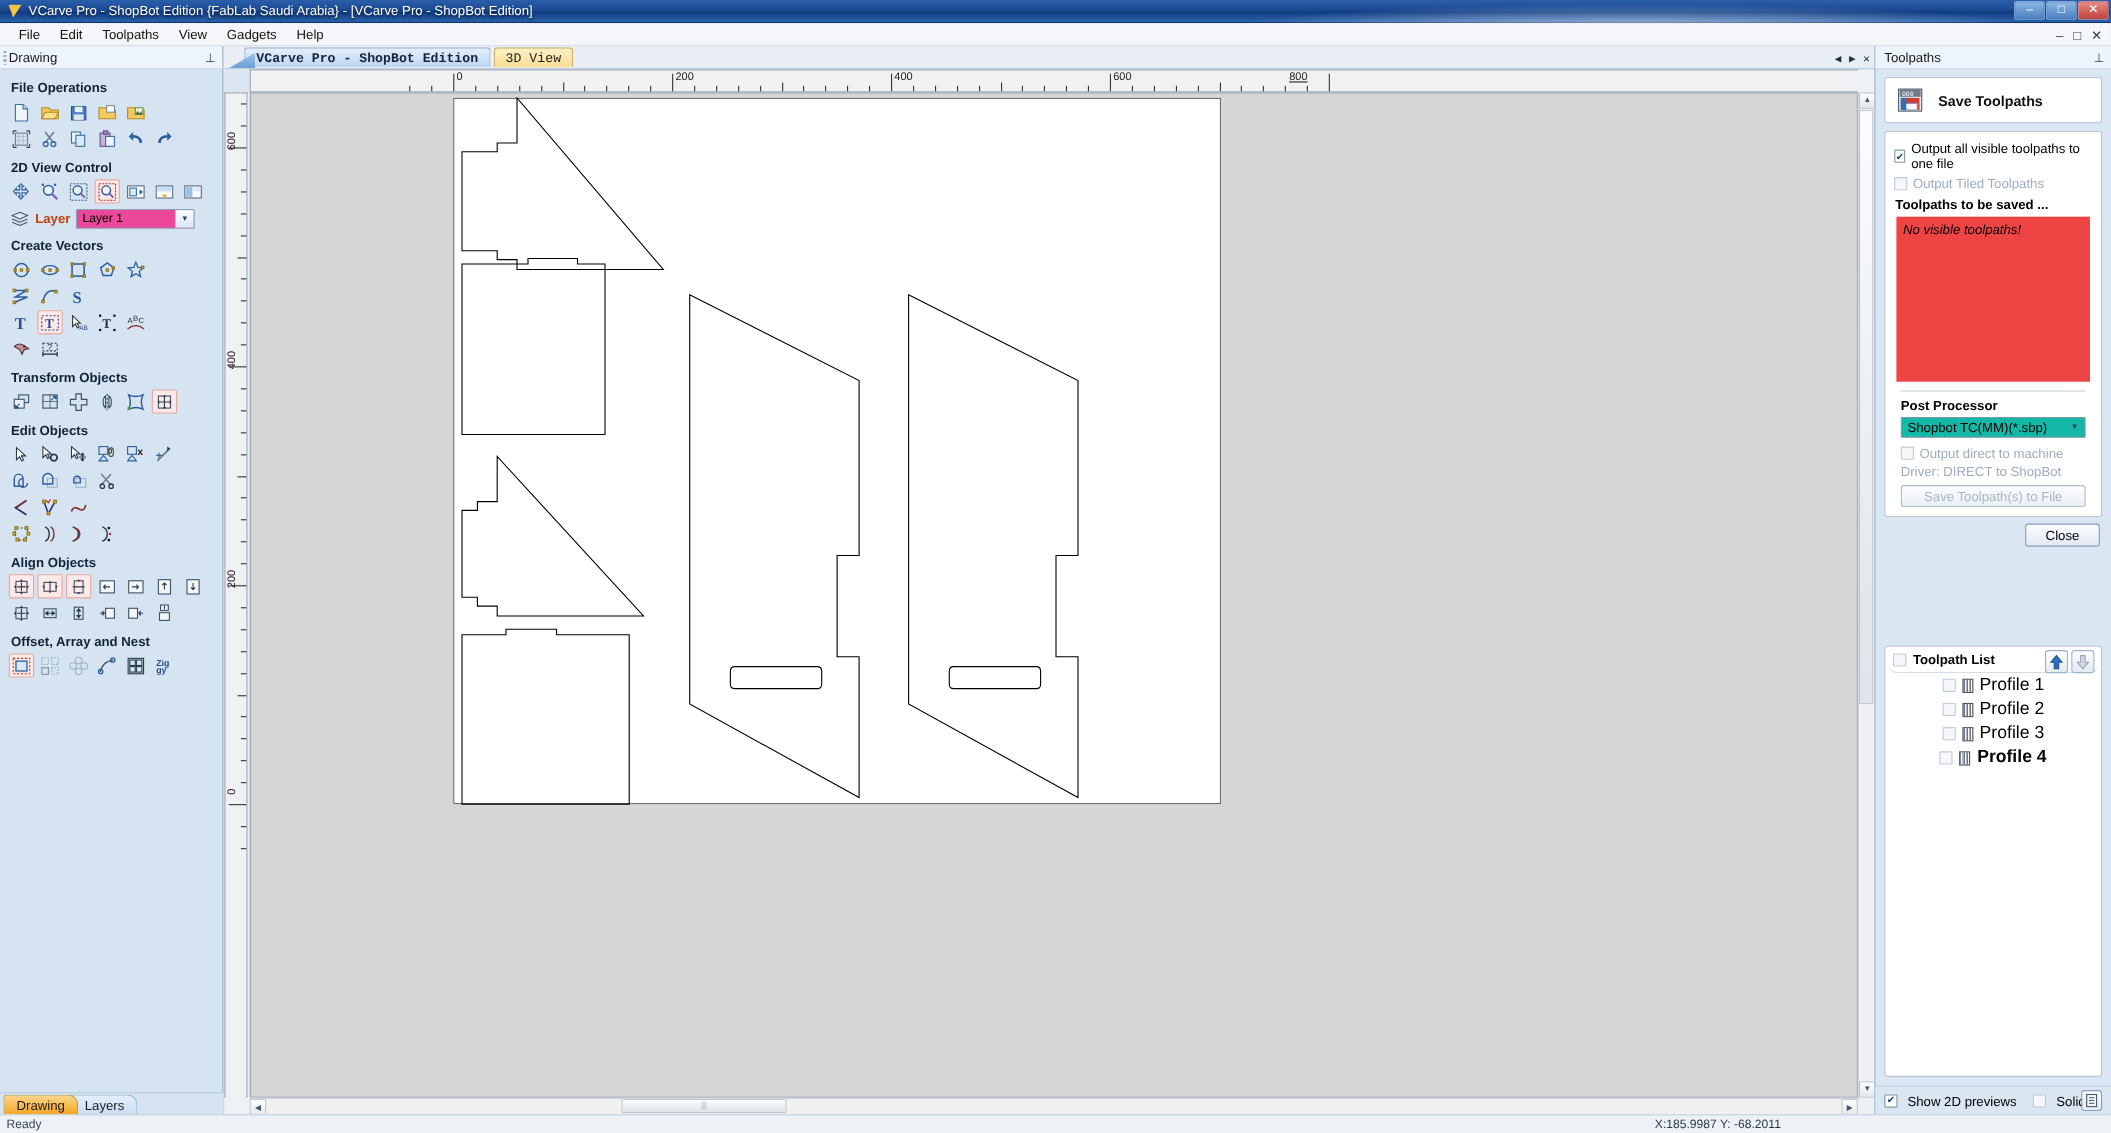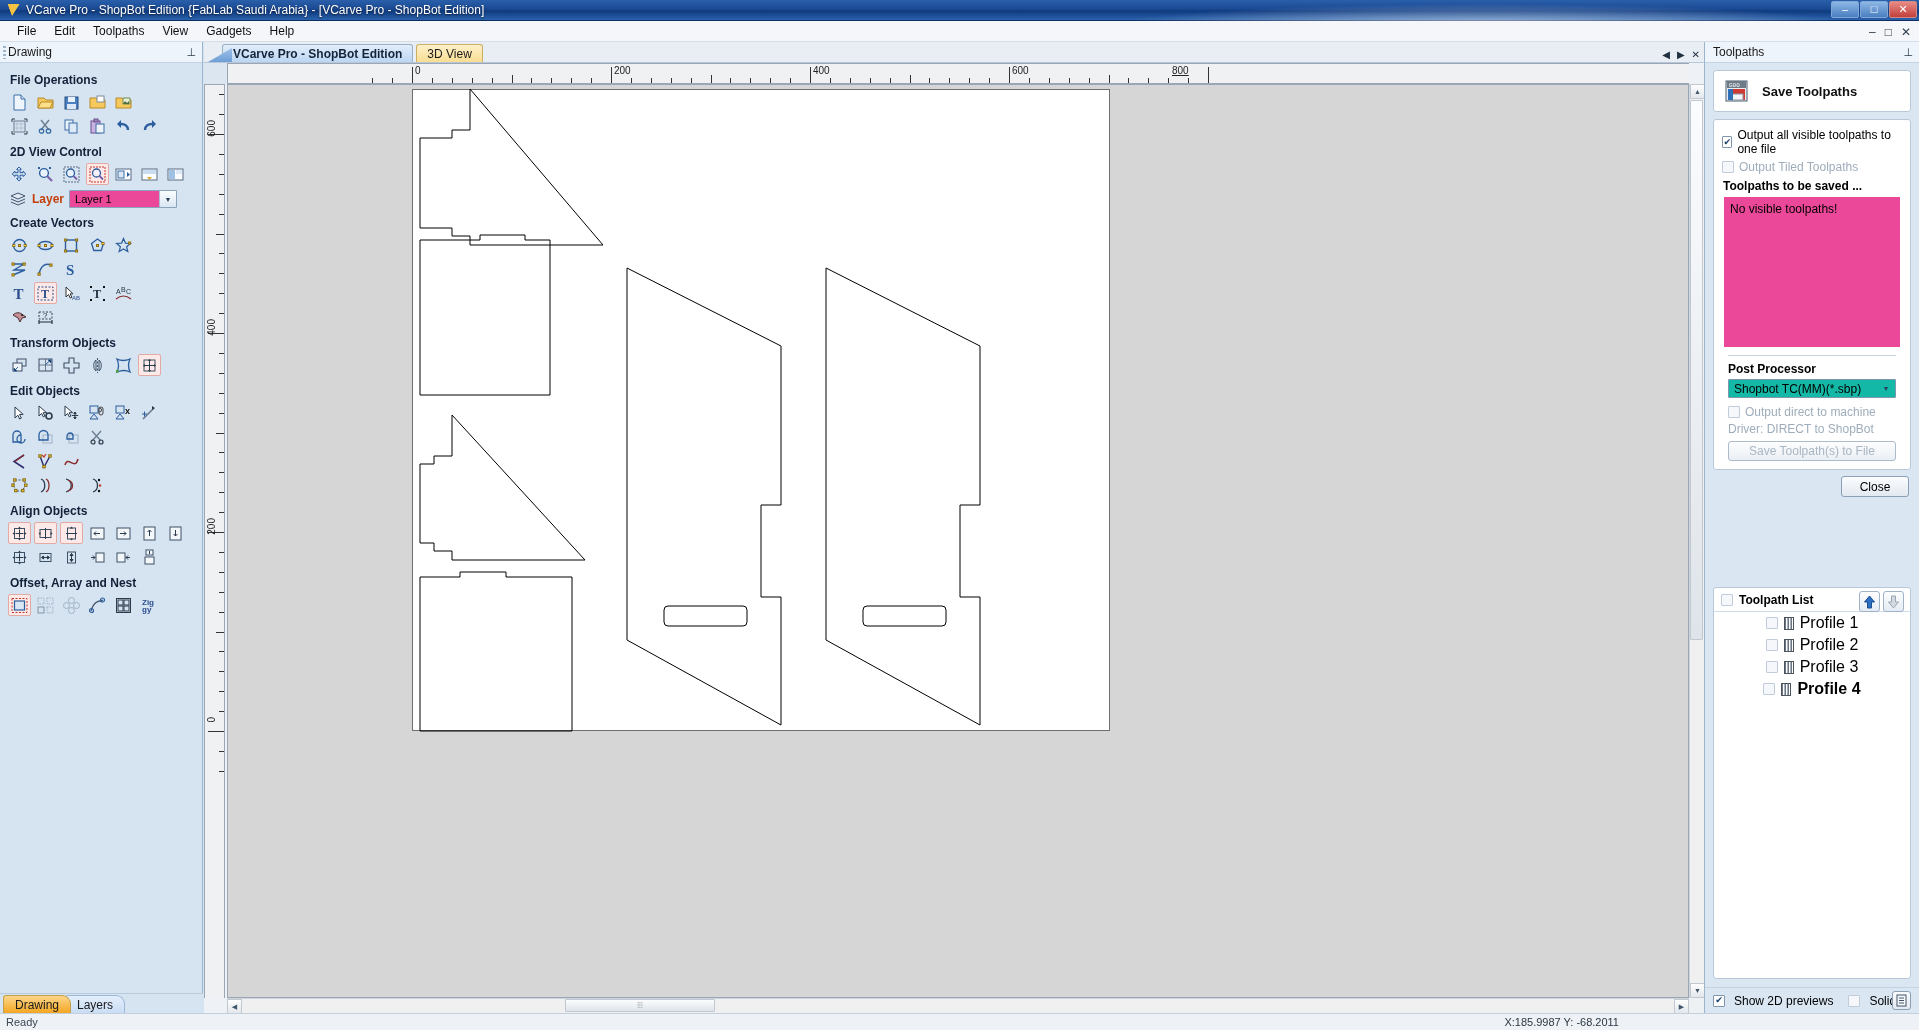--- a/index.html
+++ b/index.html
@@ -105,21 +105,21 @@
   .dtab.active { background:linear-gradient(to bottom,#fbd68a,#f5a623); color:#1a1a1a; z-index:2; font-weight:normal;}
   .dtab.inactive { background:linear-gradient(to bottom,#e4eefc,#c9ddf4); border-color:#9cb8d6; color:#1a1a1a;}
 
   
   .center {
     position:absolute; left:204px; top:42px; right:215px; bottom:17px;
     background:#eef2f7;
   }
   .doc-tabbar {
     position:relative; height:21px; background:#e9eef5; border-bottom:1px solid #b7c6d8;
-    display:flex; align-items:flex-end; padding-left:18px;
+    display:flex; align-items:center; padding-left:18px;font-family:Liberation Mono, monospace;
   }
   .doc-tabbar .skew { position:absolute; left:4px; bottom:0; width:24px; height:14px;
      background:linear-gradient(to bottom,#9fc2ea,#6d9ed6); clip-path: polygon(0 100%, 100% 0, 100% 100%); }
   .dtabb { height:18px; padding:0 10px; display:flex; align-items:center; font-size:12px;
      border:1px solid #9cb0c6; border-bottom:none; border-radius:3px 3px 0 0; margin-right:3px; }
   .dtabb.active { background:linear-gradient(to bottom,#e3eefb,#bcd6f2); font-weight:bold; color:#14233b;}
   .dtabb.yellow { background:linear-gradient(to bottom,#fdf0c8,#f9dd93); border-color:#cdae62; color:#1b1b1b;}
   .tab-nav { position:absolute; right:4px; bottom:2px; display:flex; gap:7px; font-size:10px; color:#20303f; }
 
   .canvas-wrap { position:absolute; left:0; top:21px; right:0; bottom:0; }
@@ -161,38 +161,38 @@
     margin:7px 8px 0 8px; background:#fff; border:1px solid #b9c8d8; border-radius:3px;
   }
   .save-tp { display:flex; align-items:center; gap:12px; padding:7px 10px; }
   .save-tp .lbl { font-weight:bold; font-size:13px; color:#101010;}
   .chkrow { display:flex; align-items:center; gap:5px; padding:2px 0; font-size:12px;}
   .chkbox { width:12px; height:12px; border:1px solid #7f96ad; background:#fff; border-radius:1px;
     display:flex; align-items:center; justify-content:center; font-size:9px; color:#16406e; line-height:1;}
   .chkbox.dis { border-color:#c0ccd9; background:#f5f7fa;}
   .muted { color:#9eadbb; }
   .bold { font-weight:bold; }
-  .tp-listbox { margin:4px 2px 0 2px; background:#ec4899; border:none; height:150px; padding:5px 6px; font-size:12px;}
+  .tp-listbox { margin:4px 2px 0 2px; background:#ef4444; border:none; height:150px; padding:5px 6px; font-size:12px;font-style:italic;}
   .sep { border-top:1px solid #c6d3e0; margin:8px 6px 6px 6px; }
   .pp-title { font-weight:bold; font-size:12px; margin:0 0 3px 6px;}
   .combo { margin:0 6px; height:19px; border:1px solid #7f96ad; background:#14b8a6;
     display:flex; align-items:center; padding-left:5px; font-size:12px; position:relative; border-radius:1px;}
   .combo .arrow{ position:absolute; right:1px; top:1px; width:16px; height:15px;
     display:flex; align-items:center; justify-content:center; font-size:7px; color:#28415c;}
   .btn { height:20px; border:1px solid #adbccb; border-radius:3px;
     background:linear-gradient(to bottom,#fdfdfe,#eaeff5); display:flex; align-items:center; justify-content:center;
     font-size:12px; }
   .btn.dis { color:#a9b6c3; }
   .close-btn { position:absolute; right:10px; width:68px; height:21px;
     border:1px solid #8ba0b6; border-radius:3px; background:linear-gradient(to bottom,#fbfcfe,#e2e9f1);
     display:flex; align-items:center; justify-content:center; font-size:12px;}
   .tl-card { position:absolute; left:8px; right:8px; top:545px; bottom:34px; background:#fff;
      border:1px solid #b9c8d8; border-radius:3px;}
   .tl-head { display:flex; align-items:center; gap:6px; padding:5px 7px 4px 7px; border-bottom:1px solid #d3dde7;
-     position:relative;}
+     position:relative;border-radius:12px;}
   .tl-head .t { font-weight:bold; font-size:12px;}
   .arrbtn { position:absolute; width:21px; height:21px; border:1px solid #9fb3c7; border-radius:3px;
      background:linear-gradient(to bottom,#fdfeff,#e4ebf3); display:flex; align-items:center; justify-content:center;}
   .tl-row { display:flex; align-items:center; gap:6px; padding:2px 7px; font-size:16px;justify-content:center;}
   .tp-icon { width:10px; height:13px; background:
       repeating-linear-gradient(to right,#6d7683 0 1px, #ffffff 1px 2px, #aab2bd 2px 3px);
       border:1px solid #4c545e; }
   .rd-foot { position:absolute; left:0; right:0; bottom:0; height:26px; border-top:1px solid #c4d3e4;
      display:flex; align-items:center; gap:9px; padding-left:8px; font-size:12px; background:#dae7f3;}
   .rd-foot .sqbtn { position:absolute; right:8px; width:19px; height:19px; border:1px solid #8ba0b6; border-radius:3px;

